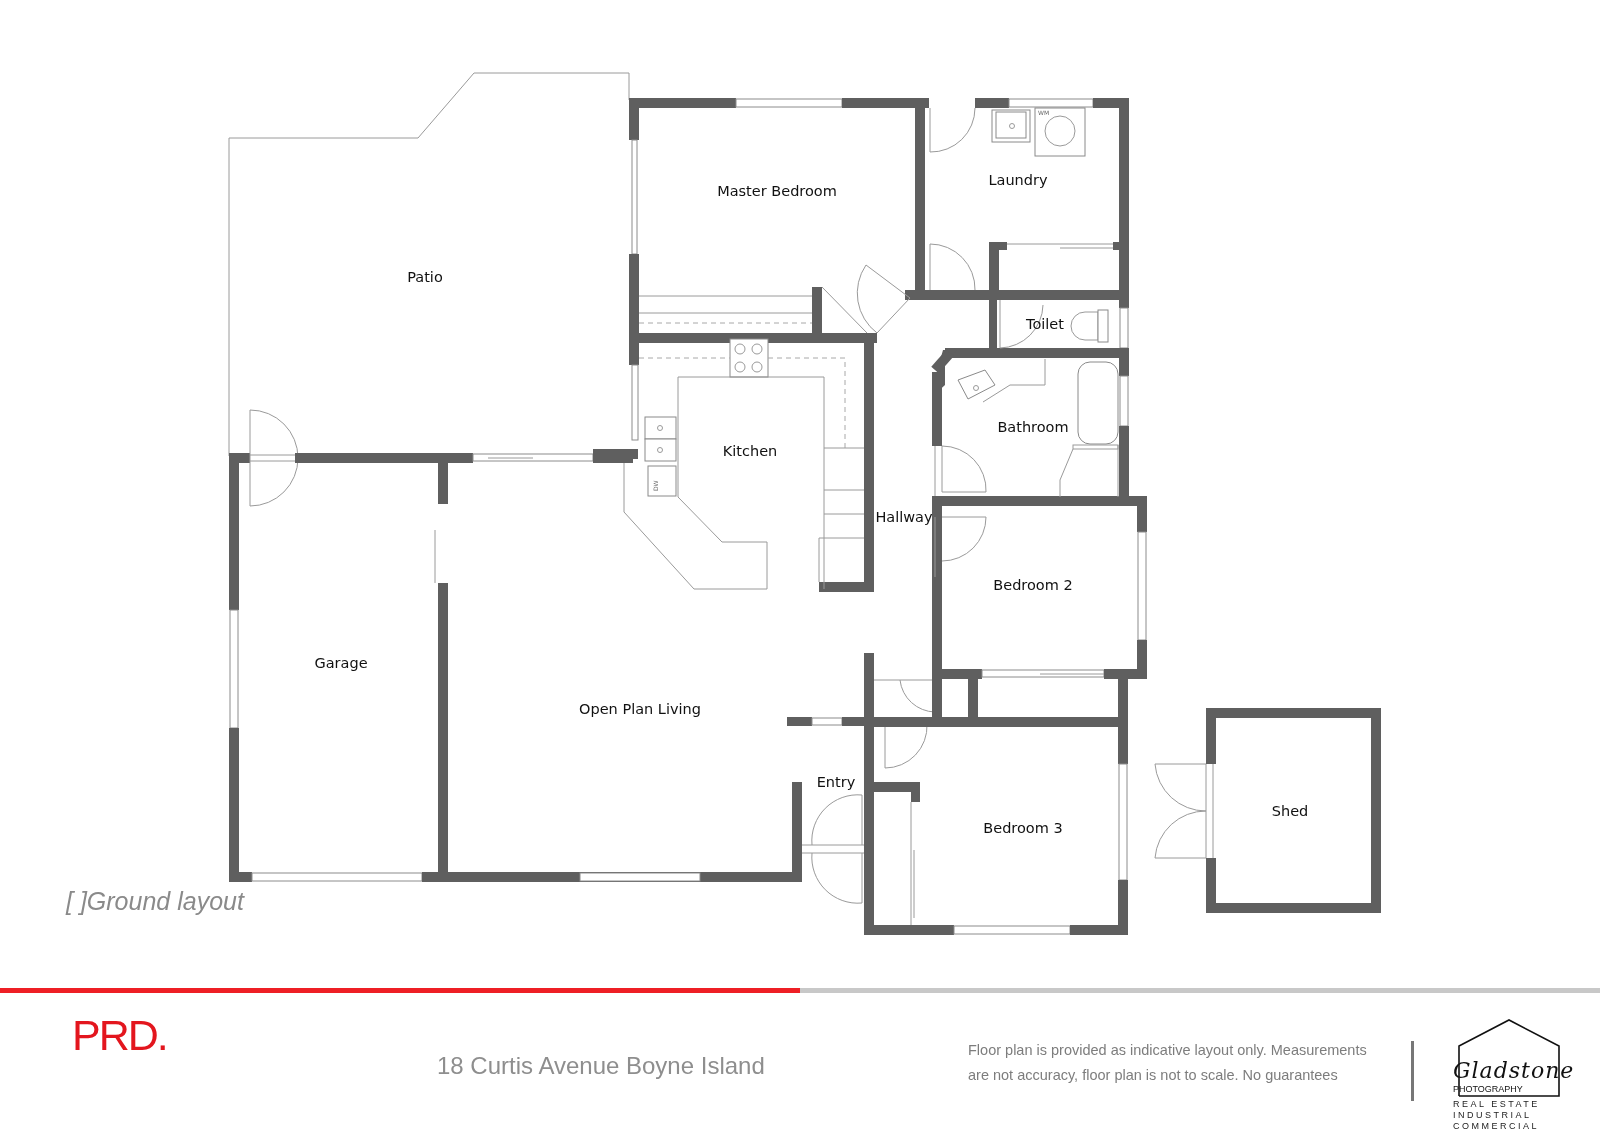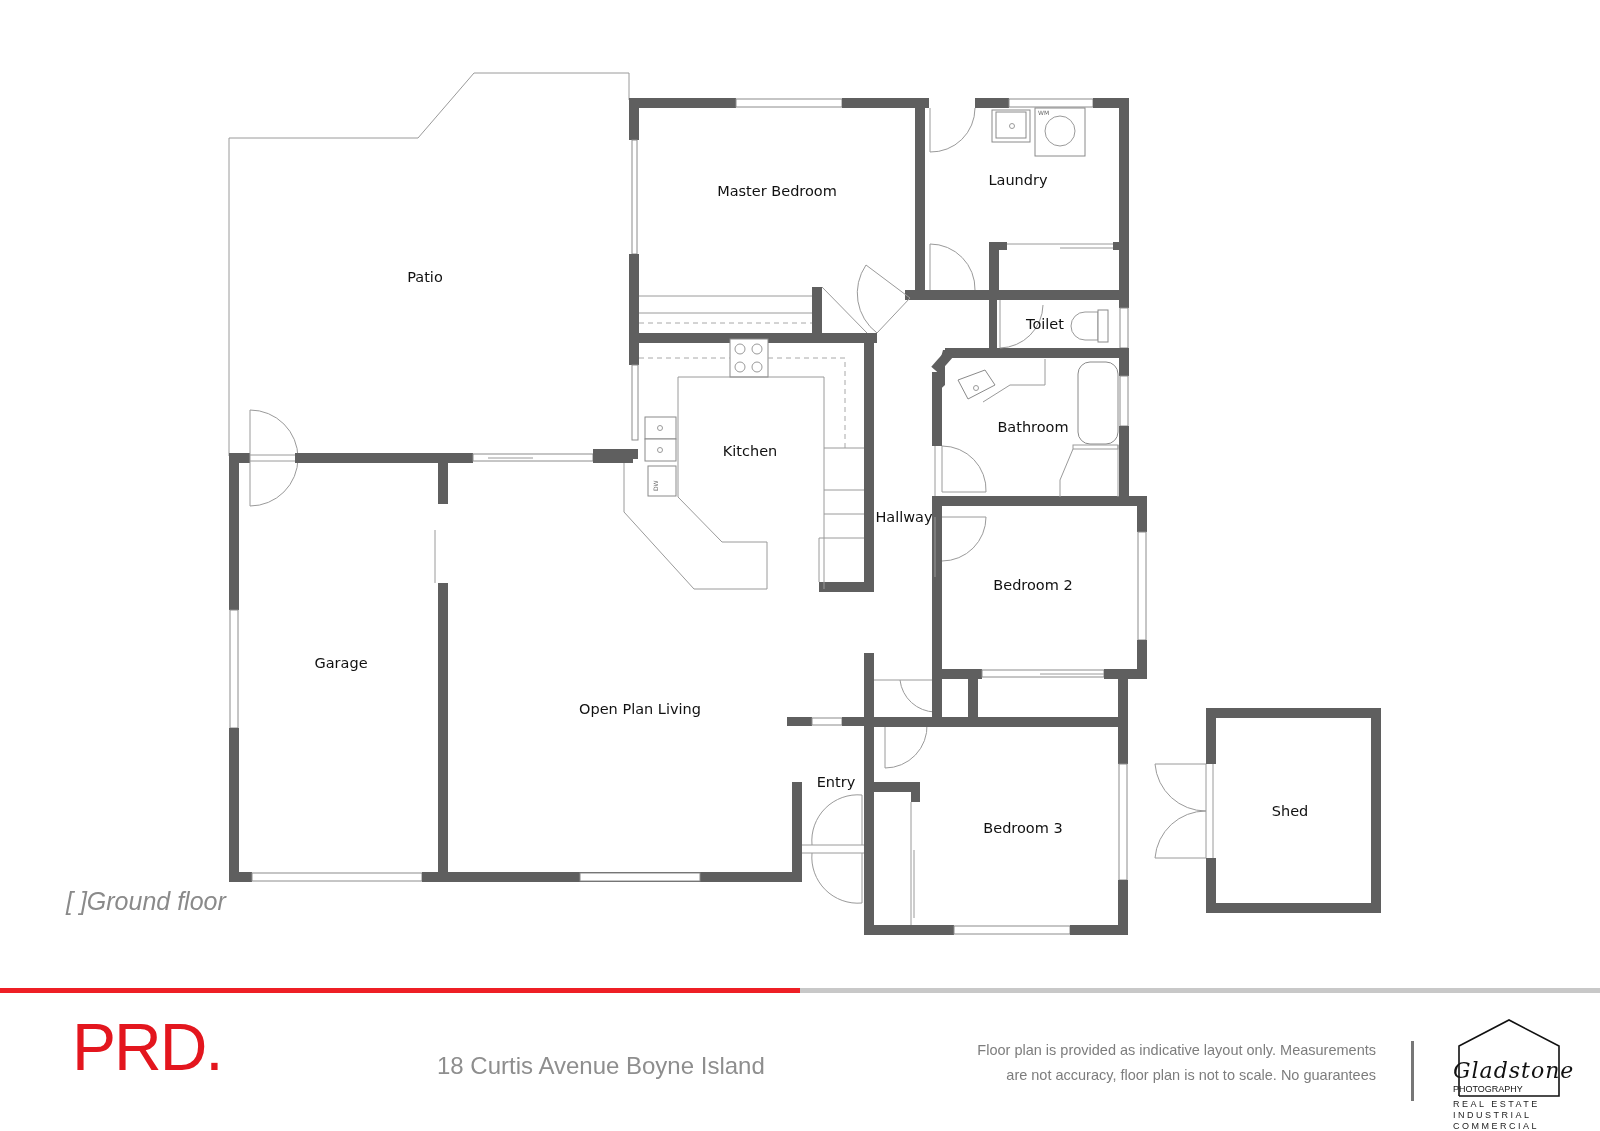--- a/index.html
+++ b/index.html
@@ -8,23 +8,23 @@
   .wall { fill:#5f5f5f; }
   .thin { fill:none; stroke:#9a9a9a; stroke-width:1; }
   .thin2 { fill:#fff; stroke:#8a8a8a; stroke-width:1; }
   .dash { fill:none; stroke:#a8a8a8; stroke-width:1; stroke-dasharray:5 4; }
   .win { fill:#fff; stroke:#8c8c8c; stroke-width:1; }
   .room-label { font-family:"DejaVu Sans", sans-serif; font-size:14.5px; fill:#111; }
   .tiny { font-family:"DejaVu Sans", sans-serif; font-size:6px; fill:#666; }
   .floor-label { position:absolute; left:66px; top:887px; font-family:"Liberation Sans", sans-serif; font-style:italic; font-size:25px; color:#8a8a8a; }
   .bar-red { position:absolute; left:0; top:988px; width:800px; height:5px; background:#ee1f25; }
   .bar-grey { position:absolute; left:800px; top:988px; width:800px; height:5px; background:#c8c8c8; }
-  .logo { position:absolute; left:72px; top:1014px; font-family:"Liberation Sans", sans-serif; font-size:66px; font-weight:400; color:#e3161e; letter-spacing:-2px; line-height:1; }
+  .logo { position:absolute; left:72px; top:1014px; font-family:"Liberation Sans", sans-serif; font-size:43px; font-weight:400; color:#e3161e; letter-spacing:-2px; line-height:1; }
   .address { position:absolute; left:437px; top:1052px; font-family:"Liberation Sans", sans-serif; font-size:24px; color:#8e8e8e; }
-  .disclaimer { position:absolute; left:936px; top:1038px; width:440px; font-family:"Liberation Sans", sans-serif; font-size:14.5px; line-height:25px; color:#7d7d7d; text-align:right; }
+  .disclaimer { position:absolute; left:968px; top:1038px; width:440px; font-family:"Liberation Sans", sans-serif; font-size:14.5px; line-height:25px; color:#7d7d7d; text-align:left; }
   .divider { position:absolute; left:1411px; top:1041px; width:3px; height:60px; background:#777; }
   .brand { position:absolute; left:1453px; top:1018px; width:112px; height:112px; }
   .brand-sig { position:absolute; left:0; top:40px; width:100%; text-align:right; font-family:"DejaVu Serif", serif; font-style:italic; font-size:22px; color:#111; letter-spacing:1px; }
   .brand-photo { position:absolute; left:0; top:66px; width:100%; font-family:"Liberation Sans", sans-serif; font-size:9px; color:#111; }
   .brand-sub { position:absolute; left:0; width:100%; text-align:left; font-family:"Liberation Sans", sans-serif; font-size:9px; color:#222; letter-spacing:2.5px; line-height:11px; }
 </style>
 </head>
 <body>
 
 <svg id="plan" width="1600" height="990" viewBox="0 0 1600 990">
@@ -219,21 +219,21 @@
     <text class="room-label" text-anchor="middle" x="904" y="522">Hallway</text>
     <text class="room-label" text-anchor="middle" x="1033" y="590">Bedroom 2</text>
     <text class="room-label" text-anchor="middle" x="341" y="668">Garage</text>
     <text class="room-label" text-anchor="middle" x="640" y="714">Open Plan Living</text>
     <text class="room-label" text-anchor="middle" x="836" y="787">Entry</text>
     <text class="room-label" text-anchor="middle" x="1023" y="833">Bedroom 3</text>
     <text class="room-label" text-anchor="middle" x="1290" y="816">Shed</text>
   </g>
 </svg>
 
-<div class="floor-label">[ ]Ground floor</div>
+<div class="floor-label">[ ]Ground layout</div>
 
 <div class="bar-red"></div>
 <div class="bar-grey"></div>
 
 <div class="logo">PRD.</div>
 <div class="address">18 Curtis Avenue Boyne Island</div>
 
 <div class="disclaimer">
   <div>Floor plan is provided as indicative layout only. Measurements</div>
   <div>are not accuracy, floor plan is not to scale. No guarantees</div>

